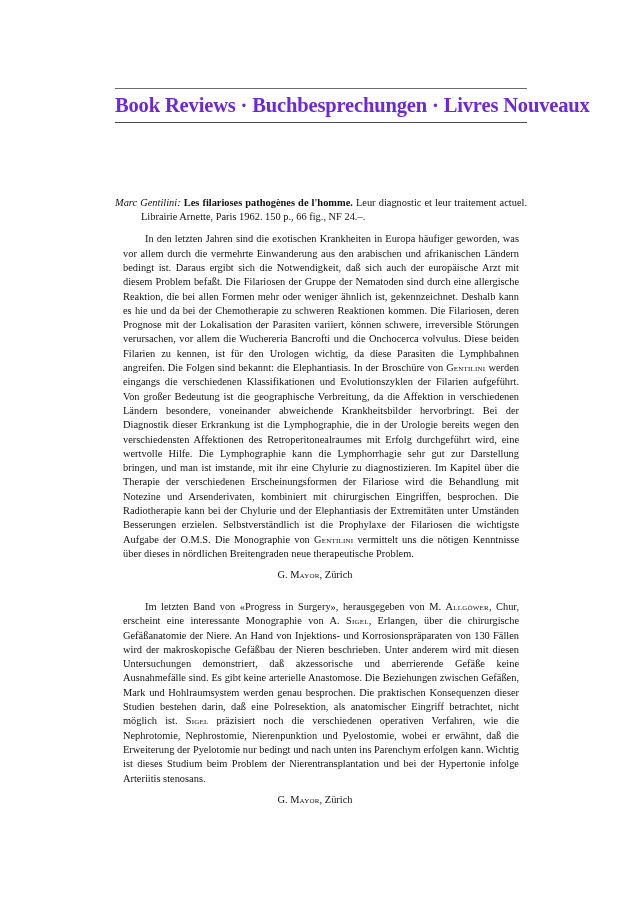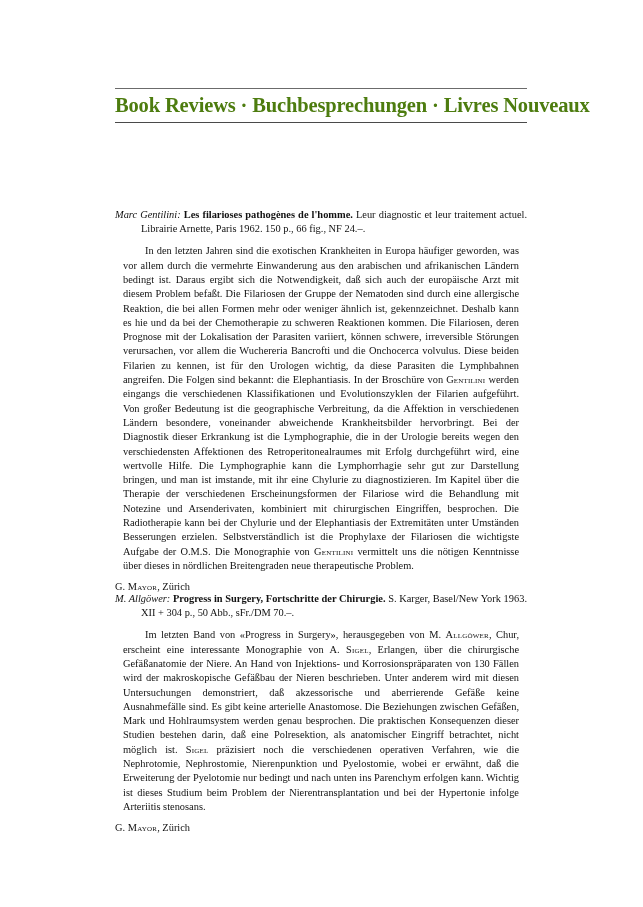--- a/index.html
+++ b/index.html
@@ -32,29 +32,29 @@
     background: #6b6b6b;
   }
   .header-title {
     font-family: "Liberation Serif", "DejaVu Serif", serif;
     font-weight: bold;
     font-size: 20.5px;
     letter-spacing: -0.15px;
     line-height: 1.0;
     padding: 6px 0 6px 0;
     white-space: nowrap;
-    color: #4d7c0f;
+    color: #6d28d9;
   }
   
   .review {
     position: absolute;
     left: 115px;
     width: 412px;
   }
-  #review-1 { top: 208px; }
+  #review-1 { top: 196px; }
   #review-2 { top: 592px; }
 
   .citation {
     font-size: 10.4px;
     line-height: 14.2px;
     text-align: justify;
     text-indent: 0;
     padding-left: 26px;
     margin: 0 0 4px 0;
   }
@@ -74,21 +74,21 @@
     text-indent: 22px;
     margin: 8px;
     hyphens: manual;
   }
   .smallcaps {
     font-variant: small-caps;
     letter-spacing: 0.2px;
   }
   .signature {
     font-size: 10.4px;
-    text-align: left;
+    text-align: center;
     margin: 6px 0 0 0;
     padding-right: 12px;
   }
   .signature .smallcaps { font-variant: small-caps; }
 </style>
 </head>
 <body>
 
 <div class="page">
 
@@ -106,25 +106,20 @@
     </p>
     <p class="body-par">
       <span>In den letzten Jahren sind die exotischen Krankheiten in Europa häufiger geworden, was vor allem durch die vermehrte Einwanderung aus den arabischen und afrikanischen Ländern bedingt ist. Daraus ergibt sich die Notwendigkeit, daß sich auch der europäische Arzt mit diesem Problem befaßt. Die Filariosen der Gruppe der Nematoden sind durch eine allergische Reaktion, die bei allen Formen mehr oder weniger ähnlich ist, gekennzeichnet. Deshalb kann es hie und da bei der Chemotherapie zu schweren Reaktionen kommen. Die Filariosen, deren Prognose mit der Lokalisation der Parasiten variiert, können schwere, irreversible Störungen verursachen, vor allem die Wuchereria Bancrofti und die Onchocerca volvulus. Diese beiden Filarien zu kennen, ist für den Urologen wichtig, da diese Parasiten die Lymphbahnen angreifen. Die Folgen sind bekannt: die Elephantiasis. In der Broschüre von </span><span class="smallcaps">Gentilini</span><span> werden eingangs die verschiedenen Klassifikationen und Evolutionszyklen der Filarien aufgeführt. Von großer Bedeutung ist die geographische Verbreitung, da die Affektion in verschiedenen Ländern besondere, voneinander abweichende Krankheitsbilder hervorbringt. Bei der Diagnostik dieser Erkrankung ist die Lymphographie, die in der Urologie bereits wegen den verschiedensten Affektionen des Retroperitonealraumes mit Erfolg durchgeführt wird, eine wertvolle Hilfe. Die Lymphographie kann die Lymphorrhagie sehr gut zur Darstellung bringen, und man ist imstande, mit ihr eine Chylurie zu diagnostizieren. Im Kapitel über die Therapie der verschiedenen Erscheinungsformen der Filariose wird die Behandlung mit Notezine und Arsenderivaten, kombiniert mit chirurgischen Eingriffen, besprochen. Die Radiotherapie kann bei der Chylurie und der Elephantiasis der Extremitäten unter Umständen Besserungen erzielen. Selbstverständlich ist die Prophylaxe der Filariosen die wichtigste Aufgabe der O.M.S. Die Monographie von </span><span class="smallcaps">Gentilini</span><span> vermittelt uns die nötigen Kenntnisse über dieses in nördlichen Breitengraden neue therapeutische Problem.</span>
     </p>
     <p class="signature">
       <span>G. </span><span class="smallcaps">Mayor</span><span>, Zürich</span>
     </p>
   </div>
 
   <div class="review" id="review-2">
-    <p class="citation">
-      <span class="first-line-out"></span><span class="cite-author">M. Allgöwer:</span>
-      <span class="cite-title">Progress in Surgery, Fortschritte der Chirurgie.</span>
-      <span>S. Karger, Basel/New York 1963. XII + 304 p., 50 Abb., sFr./DM 70.–.</span>
-    </p>
     <p class="body-par">
       <span>Im letzten Band von «Progress in Surgery», herausgegeben von M. </span><span class="smallcaps">Allgöwer</span><span>, Chur, erscheint eine interessante Monographie von A. </span><span class="smallcaps">Sigel</span><span>, Erlangen, über die chirurgische Gefäßanatomie der Niere. An Hand von Injektions- und Korrosionspräparaten von 130 Fällen wird der makroskopische Gefäßbau der Nieren beschrieben. Unter anderem wird mit diesen Untersuchungen demonstriert, daß akzessorische und aberrierende Gefäße keine Ausnahmefälle sind. Es gibt keine arterielle Anastomose. Die Beziehungen zwischen Gefäßen, Mark und Hohlraumsystem werden genau besprochen. Die praktischen Konsequenzen dieser Studien bestehen darin, daß eine Polresektion, als anatomischer Eingriff betrachtet, nicht möglich ist. </span><span class="smallcaps">Sigel</span><span> präzisiert noch die verschiedenen operativen Verfahren, wie die Nephrotomie, Nephrostomie, Nierenpunktion und Pyelostomie, wobei er erwähnt, daß die Erweiterung der Pyelotomie nur bedingt und nach unten ins Parenchym erfolgen kann. Wichtig ist dieses Studium beim Problem der Nierentransplantation und bei der Hypertonie infolge Arteriitis stenosans.</span>
     </p>
     <p class="signature">
       <span>G. </span><span class="smallcaps">Mayor</span><span>, Zürich</span>
     </p>
   </div>
 
 </div>
 

